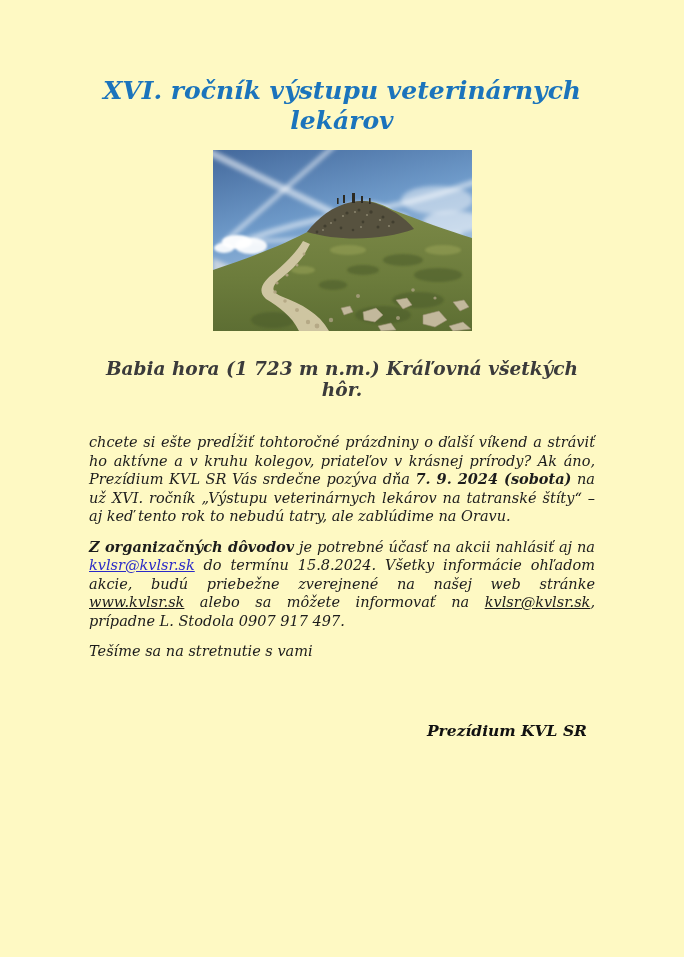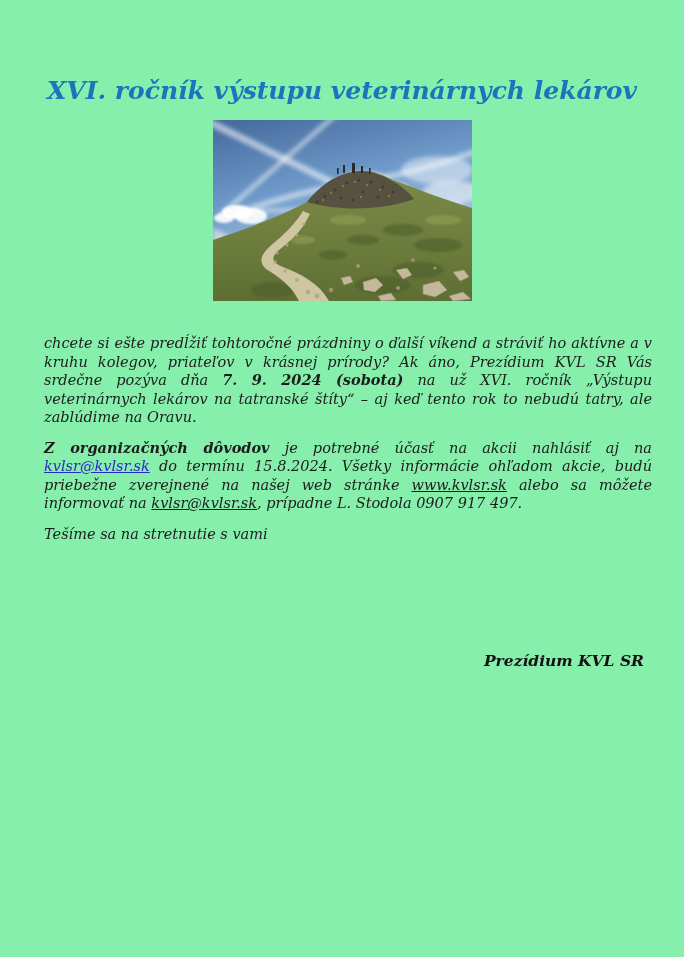--- a/index.html
+++ b/index.html
@@ -1,22 +1,22 @@
 <!DOCTYPE html>
 <html><head>
 <meta charset="utf-8">
 <style>
   html,body{margin:0;padding:0;background:#e8e8e8;}
   .page{
     position:relative;
     width:684px;height:957px;
     margin:0 auto;
-    background:#86efac;
+    background:#fef9c3;
     box-sizing:border-box;
-    padding:0 32px;
+    padding:0 89px;
     font-family:"DejaVu Serif","Liberation Serif",serif;
     font-style:italic;
     color:#1c1c1c;
     overflow:hidden;
   }
   .title{
     margin:76px -20px 0 -20px;
     text-align:center;
     color:#1b74bc;
     font-weight:bold;
@@ -35,28 +35,28 @@
     font-weight:bold;
     font-size:18.5px;
     color:#3b3b3b;
   }
   .bodytext{
     margin-top:33px;
     font-size:14.5px;
     line-height:18.5px;
     text-align:justify;
   }
-  .bodytext p{margin:0 0 12px 12px;}
+  .bodytext p{margin:0 0 12px 0;}
   .salutation{font-weight:bold;}
   b{font-weight:bold;}
   a.blue-link{color:#2a2ac8;text-decoration:underline;cursor:pointer;}
   a.black-link{color:#1c1c1c;text-decoration:underline;cursor:pointer;font-style:italic;}
   .closing{margin-top:14px;}
   .signature{
-    margin-top:108px;
+    margin-top:60px;
     text-align:right;
     padding-right:8px;
     font-weight:bold;
     font-size:15.5px;
     color:#111;
   }
 </style>
 </head>
 <body>
 
@@ -183,20 +183,21 @@
       <g fill="#aca183" opacity="0.8">
         <circle cx="145" cy="146" r="2"></circle>
           <circle cx="200" cy="140" r="1.8"></circle>
           <circle cx="222" cy="148" r="1.6"></circle>
         <circle cx="185" cy="168" r="2"></circle>
           <circle cx="118" cy="170" r="2.2"></circle>
       </g>
     </svg>
   </div>
 
+  <div class="caption">Babia hora (1 723 m n.m.) Kráľovná všetkých hôr.</div>
 
   <div class="bodytext">
 
 
     <p><span>chcete si ešte predĺžiť tohtoročné prázdniny o ďalší víkend a stráviť ho aktívne a v kruhu kolegov, priateľov v krásnej prírody? Ak áno, Prezídium KVL SR Vás srdečne pozýva dňa </span><b>7. 9. 2024 (sobota)</b><span> na už XVI. ročník „Výstupu veterinárnych lekárov na tatranské štíty“ – aj keď tento rok to nebudú tatry, ale zablúdime na Oravu.</span></p>
 
 
 
     <p><b>Z organizačných dôvodov</b><span> je potrebné účasť na akcii nahlásiť aj na </span><a class="blue-link">kvlsr@kvlsr.sk</a><span> do termínu 15.8.2024. Všetky informácie ohľadom akcie, budú priebežne zverejnené na našej web stránke </span><a class="black-link">www.kvlsr.sk</a><span> alebo sa môžete informovať na </span><a class="black-link">kvlsr@kvlsr.sk</a><span>,  prípadne L. Stodola 0907 917 497.</span></p>
 

